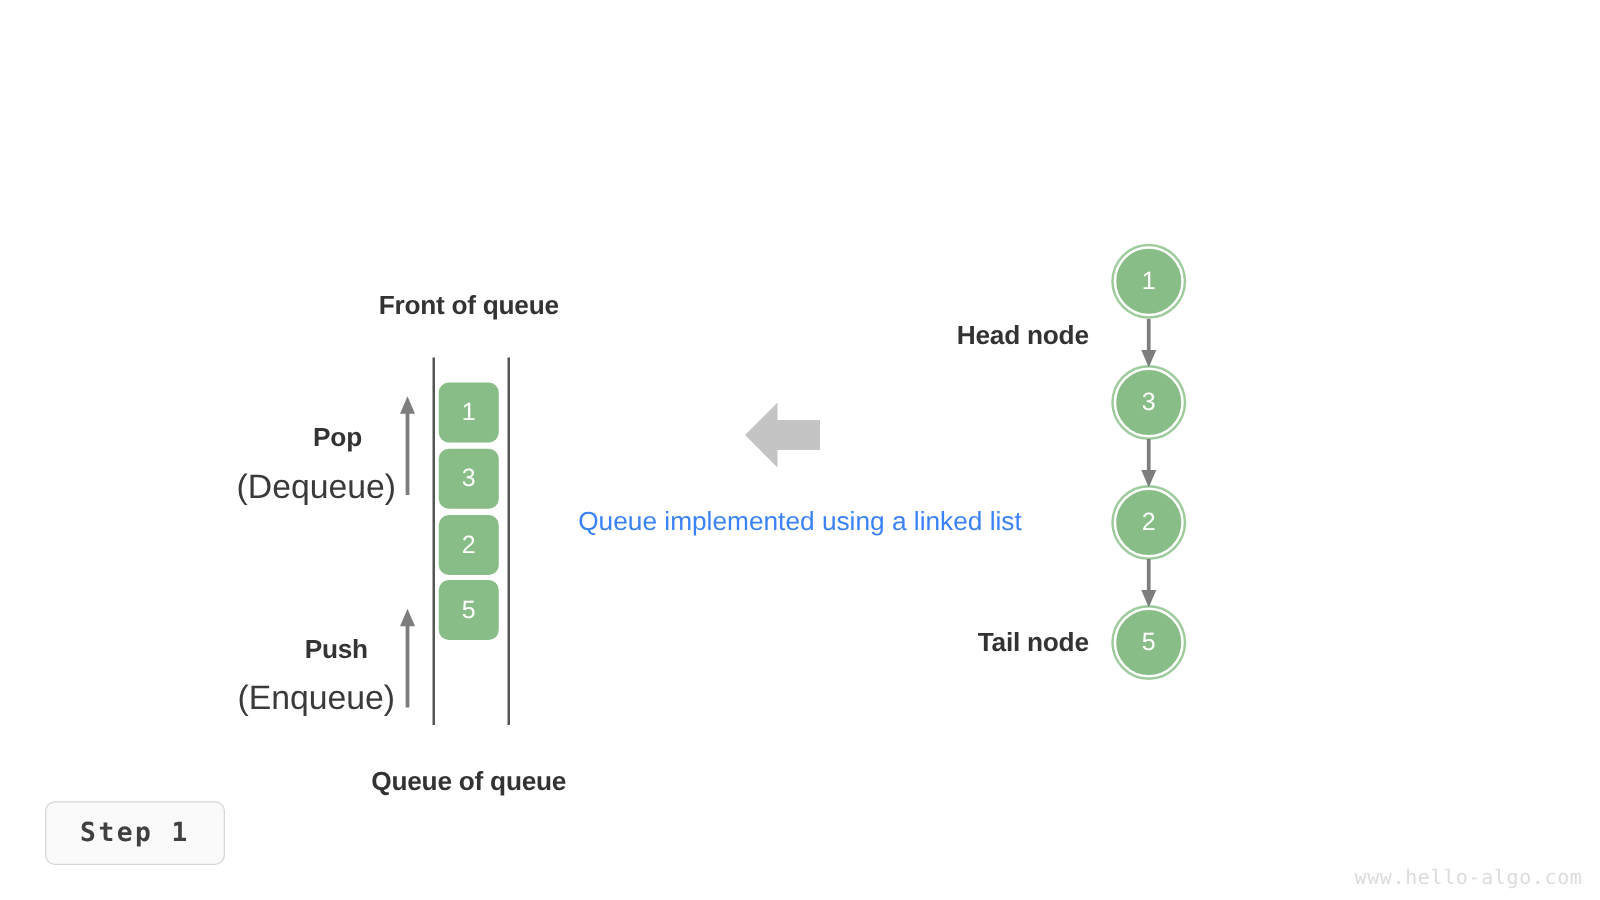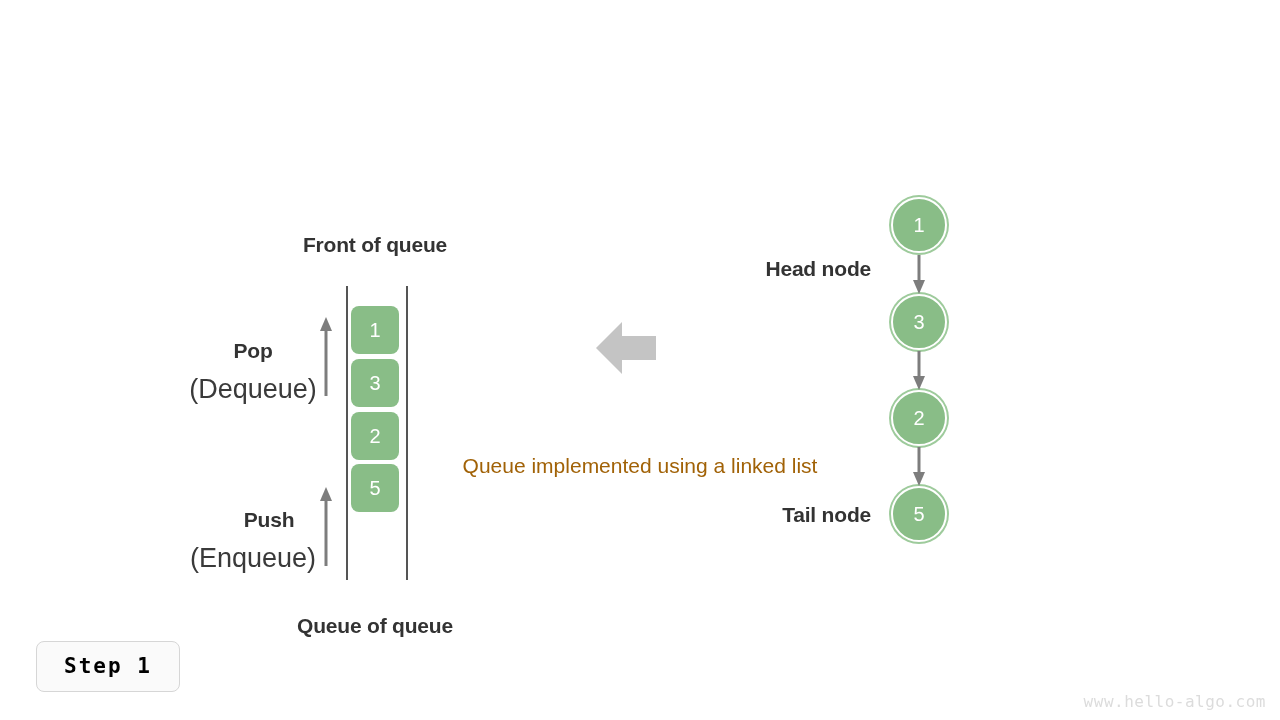--- a/index.html
+++ b/index.html
@@ -75,24 +75,23 @@
 
   
   .bigarrow {
     position: absolute;
   }
 
   
   .caption {
     position: absolute;
     font-size: 21px;
-    color: #a16207;
+    color: #3b82f6;
     white-space: nowrap;
     line-height: 1;
-    margin-top: 48px;
   }
 
   
   .node {
     position: absolute;
     width: 56px;
     height: 56px;
     border-radius: 50%;
     background: #89bd87;
     border: 2px solid #ffffff;
@@ -123,21 +122,21 @@
     display: flex;
     align-items: center;
     justify-content: center;
     box-sizing: border-box;
   }
   .step-text {
     font-family: "DejaVu Sans Mono", monospace;
     font-weight: bold;
     font-size: 21px;
     letter-spacing: 2px;
-    color: #000000;
+    color: #404040;
     line-height: 1;
   }
 
   
   .watermark {
     position: absolute;
     right: 14px;
     bottom: 10px;
     font-family: "DejaVu Sans Mono", monospace;
     font-size: 16px;
@@ -154,21 +153,21 @@
   <div class="lbl lbl-bold center-x" style="left:375px; top:234px;">Front of queue</div>
 
   <div class="rail" style="left:346px; top:286px; height:294px;"></div>
   <div class="rail" style="left:406px; top:286px; height:294px;"></div>
 
   <div class="cell" style="left:351px; top:306px;">1</div>
   <div class="cell" style="left:351px; top:359px;">3</div>
   <div class="cell" style="left:351px; top:412px;">2</div>
   <div class="cell" style="left:351px; top:464px;">5</div>
 
-  <div class="lbl lbl-bold center-x" style="left:253px; top:340px;">Pop</div>
+  <div class="lbl lbl-bold center-x" style="left:270px; top:340px;">Pop</div>
   <div class="lbl lbl-reg center-x" style="left:253px; top:376px;">(Dequeue)</div>
   <svg class="uparrow" style="left:318px; top:316px;" width="16" height="82" viewBox="0 0 16 82">
     <line x1="8" y1="80" x2="8" y2="12" stroke="#7d7d7d" stroke-width="3"></line>
     <polygon points="8,1 2,15 14,15" fill="#7d7d7d"></polygon>
   </svg>
 
   <div class="lbl lbl-bold center-x" style="left:269px; top:509px;">Push</div>
   <div class="lbl lbl-reg center-x" style="left:253px; top:545px;">(Enqueue)</div>
   <svg class="uparrow" style="left:318px; top:486px;" width="16" height="82" viewBox="0 0 16 82">
     <line x1="8" y1="80" x2="8" y2="12" stroke="#7d7d7d" stroke-width="3"></line>

